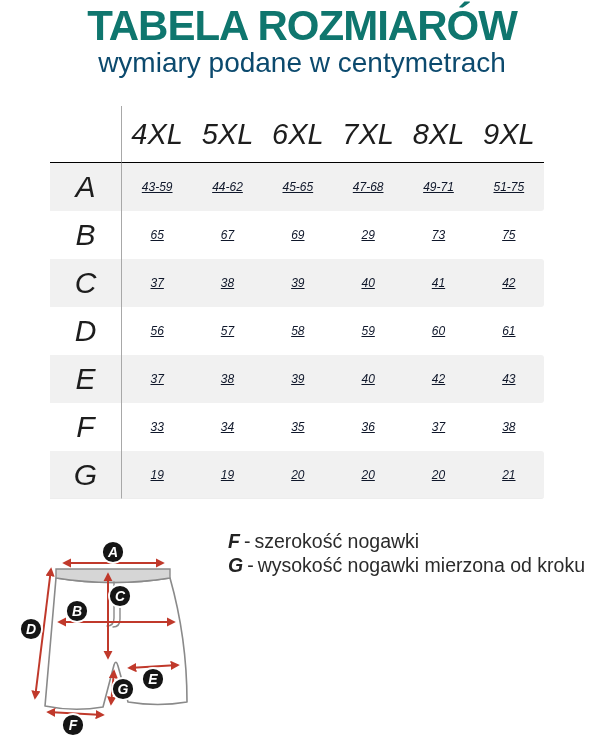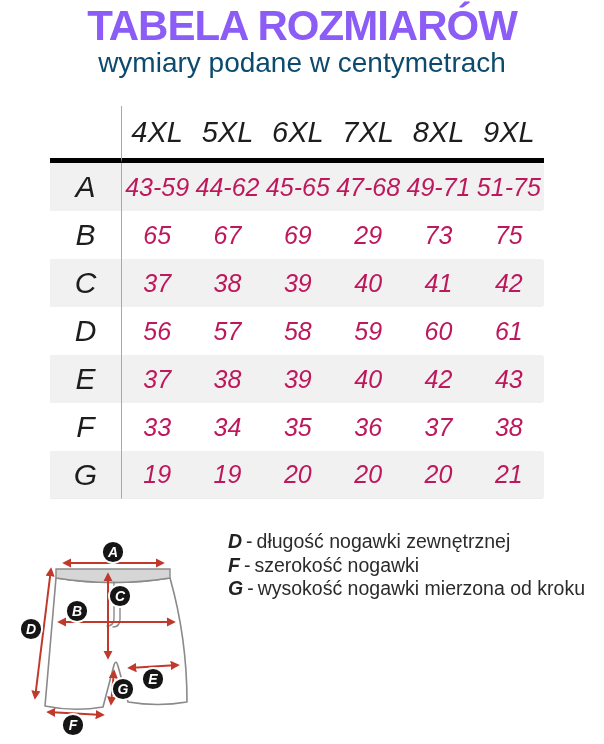--- a/index.html
+++ b/index.html
@@ -6,44 +6,44 @@
   body { margin: 0; background: #fff; }
   .page {
     position: relative; width: 604px; height: 744px;
     background: #ffffff; overflow: hidden;
     font-family: "Liberation Sans", sans-serif; color: #222;
   }
   
   .header { position: absolute; top: 5px; left: 0; width: 604px; text-align: center; }
   .title {
     margin: 0; font-size: 42px; font-weight: 700; letter-spacing: -1px;
-    color: #8b5cf6; line-height: 1.0;
+    color: #0f766e; line-height: 1.0;
   }
   .subtitle {
     margin-top: 1px; font-size: 28px; font-weight: 300;
     color: #0c4a6e; letter-spacing: 0px; line-height: 1.05;
   }
   
   table.size-table {
     position: absolute; left: 50px; top: 106px; width: 494px;
     border-collapse: separate; border-spacing: 0; table-layout: fixed;
   }
   col.c-label { width: 72px; }
   .size-table th, .size-table td { padding: 0; text-align: center; vertical-align: middle; }
   .size-table thead th {
     height: 57px; font-style: italic; font-weight: 400;
-    font-size: 29px; color: #1d1d1d; border-bottom: 5px solid #000000;
+    font-size: 29px; color: #1d1d1d; border-bottom: 1px solid #000000;
   }
   .size-table thead th.corner { border-right: 1px solid #a8a8a8; }
   .size-table tbody tr { height: 48px; }
   .size-table tbody th {
     font-style: italic; font-weight: 400; font-size: 30px;
     color: #1d1d1d; border-right: 1px solid #a8a8a8;
   }
-  .size-table tbody td { font-style: italic; font-size: 25px; color: #be185d; }
+  .size-table tbody td { font-style: italic; font-size: 12px; color: #0f172a; text-decoration: underline; }
   .size-table tbody tr.alt th, .size-table tbody tr.alt td { background: #f1f1f1; }
   .size-table tbody tr.alt td:last-child { border-radius: 0 3px 3px 0; }
   .size-table tbody tr:last-child th, .size-table tbody tr:last-child td { border-bottom: 1px solid #ededed; }
   
   .legend { position: absolute; left: 228px; top: 530px; width: 374px; }
   .legend-item { font-size: 19.5px; line-height: 23.5px; color: #2b2b2b; }
   .legend-key { font-weight: 700; font-style: italic; color: #222; }
   .legend-dash { padding: 0 4px; }
   
   .shorts-diagram { position: absolute; left: 0px; top: 540px; overflow: visible; }
@@ -201,23 +201,20 @@
       <text class="badge-text" x="73" y="190">F</text>
     </g>
     <g>
       <circle class="badge" cx="123" cy="149" r="11"></circle>
       <text class="badge-text" x="123" y="154">G</text>
     </g>
   </svg>
 
   <div class="legend">
     <div class="legend-item">
-      <span class="legend-key">D</span><span class="legend-dash">-</span><span class="legend-text">długość nogawki zewnętrznej</span>
-    </div>
-    <div class="legend-item">
       <span class="legend-key">F</span><span class="legend-dash">-</span><span class="legend-text">szerokość nogawki</span>
     </div>
     <div class="legend-item">
       <span class="legend-key">G</span><span class="legend-dash">-</span><span class="legend-text">wysokość nogawki mierzona od kroku</span>
     </div>
   </div>
 
 </div>
 
 </body></html>

